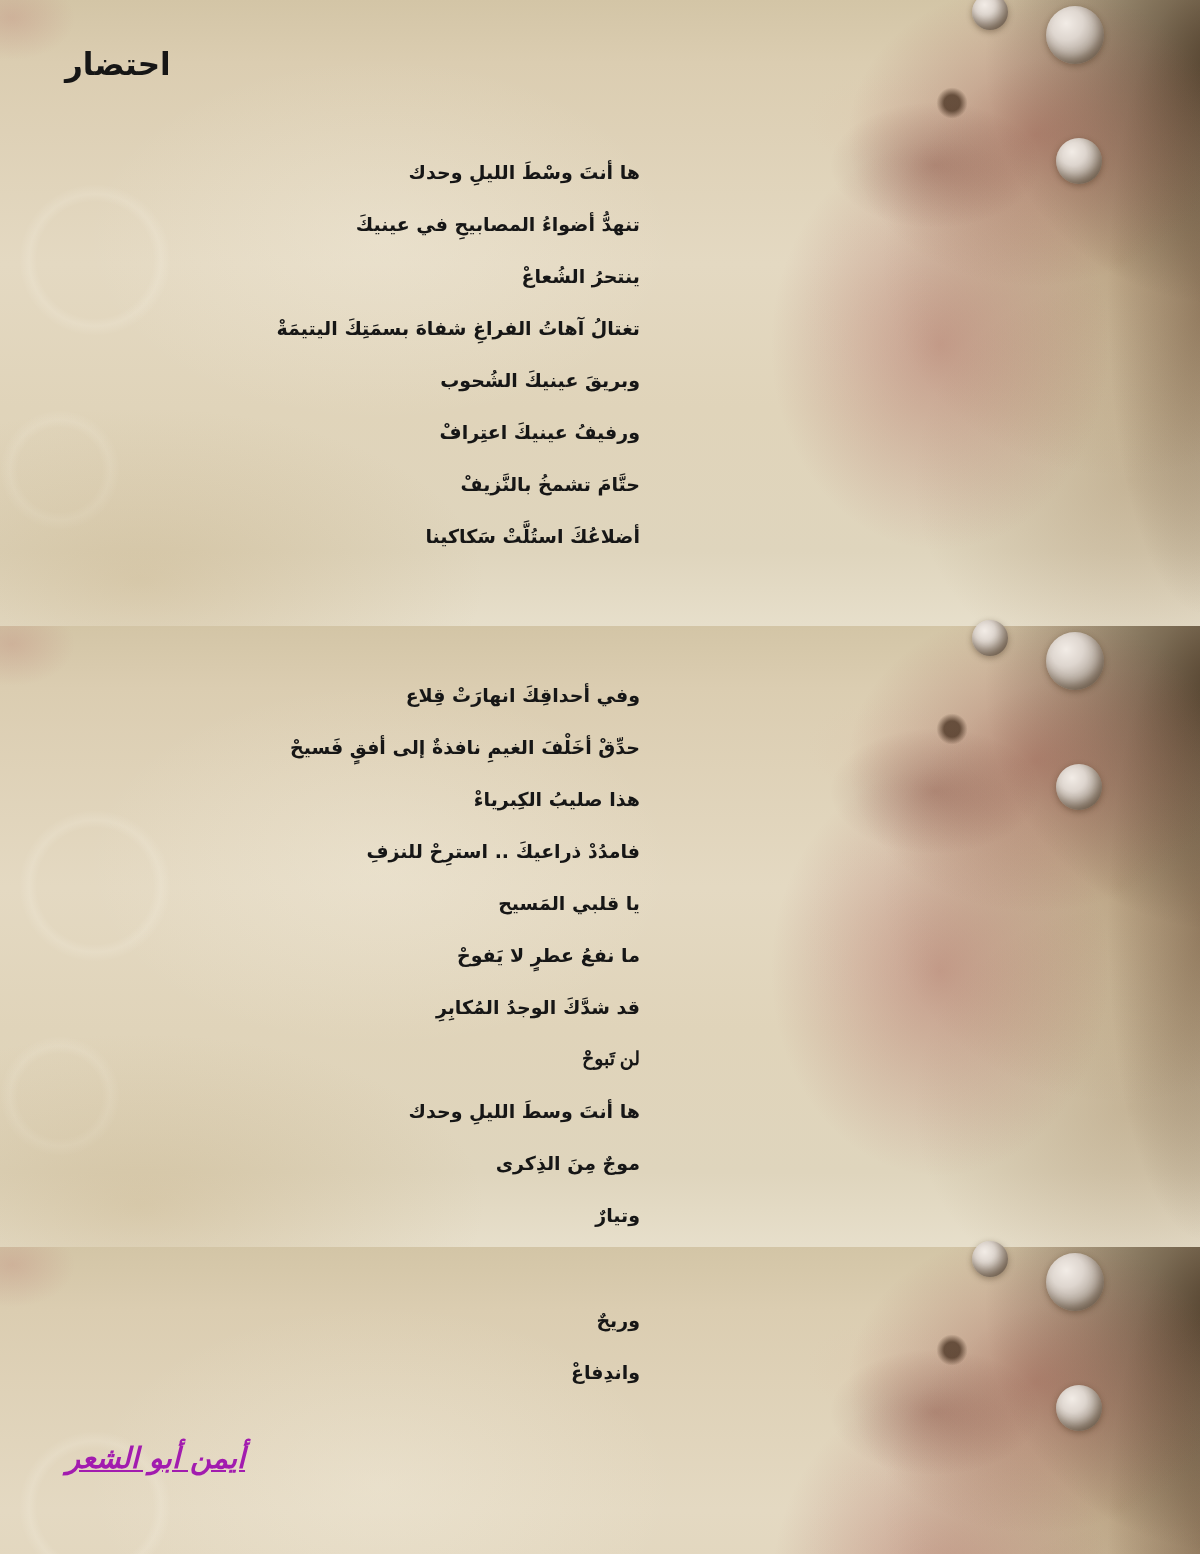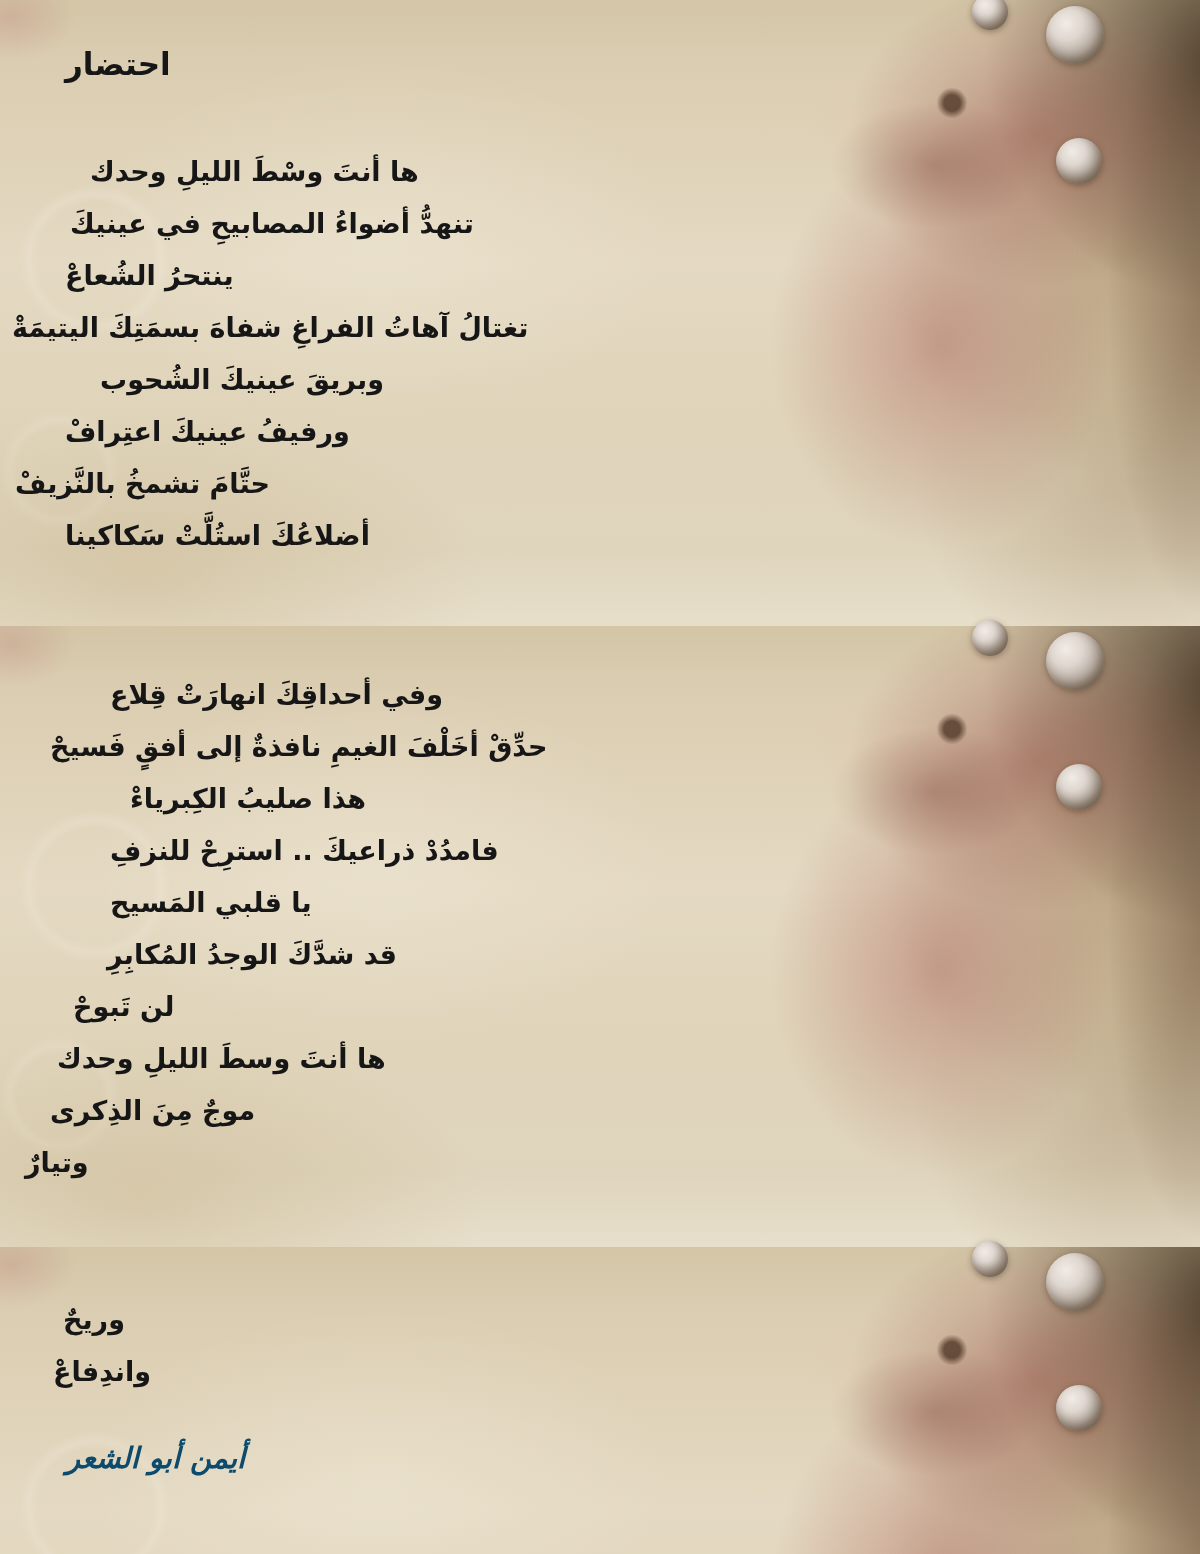--- a/index.html
+++ b/index.html
@@ -46,50 +46,50 @@
   .poem-layer{position:absolute;inset:0;color:#161616;padding-left:36px;}
   .poem-title{
     position:absolute;left:65px;top:46px;margin:0;
     font-size:31px;font-weight:bold;direction:rtl;white-space:nowrap;
   }
   .stanza{position:absolute;left:0;width:640px;direction:rtl;}
   #stanza1{top:146px;}
   #stanza2{top:669px;}
   #stanza3{top:1294px;}
   .poem-line{
-    height:52px;line-height:52px;font-size:27px;font-weight:bold;
-    text-align:left;white-space:nowrap;direction:rtl;
+    height:52px;line-height:52px;font-size:19px;font-weight:bold;
+    text-align:right;white-space:nowrap;direction:rtl;
   }
   #stanza1 .poem-line:nth-child(1){margin-left:90px;}
   #stanza1 .poem-line:nth-child(2){margin-left:70px;}
   #stanza1 .poem-line:nth-child(3){margin-left:65px;}
   #stanza1 .poem-line:nth-child(4){margin-left:12px;}
   #stanza1 .poem-line:nth-child(5){margin-left:100px;}
   #stanza1 .poem-line:nth-child(6){margin-left:65px;}
   #stanza1 .poem-line:nth-child(7){margin-left:15px;}
   #stanza1 .poem-line:nth-child(8){margin-left:65px;}
   #stanza1 .poem-line:nth-child(9){margin-left:65px;}
   #stanza2 .poem-line:nth-child(1){margin-left:110px;}
   #stanza2 .poem-line:nth-child(2){margin-left:50px;}
   #stanza2 .poem-line:nth-child(3){margin-left:130px;}
   #stanza2 .poem-line:nth-child(4){margin-left:110px;}
   #stanza2 .poem-line:nth-child(5){margin-left:110px;}
   #stanza2 .poem-line:nth-child(6){margin-left:107px;}
   #stanza2 .poem-line:nth-child(7){margin-left:73px;}
-  #stanza2 .poem-line:nth-child(8){margin-left:57px;}
+  #stanza2 .poem-line:nth-child(8){margin-left:57px;font-family:Liberation Serif, serif;}
   #stanza2 .poem-line:nth-child(9){margin-left:50px;}
   #stanza2 .poem-line:nth-child(10){margin-left:25px;}
   #stanza2 .poem-line:nth-child(11){margin-left:12px;}
   #stanza3 .poem-line:nth-child(1){margin-left:63px;}
   #stanza3 .poem-line:nth-child(2){margin-left:53px;}
 
   .signature{
     position:absolute;left:66px;top:1441px;
     font-size:29px;font-style:italic;font-weight:bold;
-    direction:rtl;white-space:nowrap;color:#0c4a6e;
+    direction:rtl;white-space:nowrap;color:#a21caf;text-decoration:underline;
   }
 </style>
 </head>
 <body>
 
 <div class="page">
 
   <div class="bg-tile" style="top:0;">
     <span class="pearl pearl-sm"></span>
     <span class="pearl pearl-lg"></span>
@@ -118,20 +118,21 @@
         <div class="poem-line">ورفيفُ عينيكَ اعتِرافْ</div>
         <div class="poem-line">حتَّامَ تشمخُ بالنَّزيفْ</div>
         <div class="poem-line">أضلاعُكَ استُلَّتْ سَكاكينا</div>
       </div>
     <div class="stanza" id="stanza2">
         <div class="poem-line">وفي أحداقِكَ انهارَتْ قِلاع</div>
         <div class="poem-line">حدِّقْ أخَلْفَ الغيمِ نافذةٌ إلى أفقٍ فَسيحْ</div>
         <div class="poem-line">هذا صليبُ الكِبرياءْ</div>
         <div class="poem-line">فامدُدْ ذراعيكَ .. استرِحْ للنزفِ</div>
         <div class="poem-line">يا قلبي المَسيح</div>
+        <div class="poem-line">ما نفعُ عطرٍ لا يَفوحْ</div>
         <div class="poem-line">قد شدَّكَ الوجدُ المُكابِرِ</div>
         <div class="poem-line">لن تَبوحْ</div>
         <div class="poem-line">ها أنتَ وسطَ الليلِ وحدك</div>
         <div class="poem-line">موجٌ مِنَ الذِكرى</div>
         <div class="poem-line">وتيارٌ</div>
       </div>
     <div class="stanza" id="stanza3">
         <div class="poem-line">وريحٌ</div>
         <div class="poem-line">واندِفاعْ</div>
       </div>

